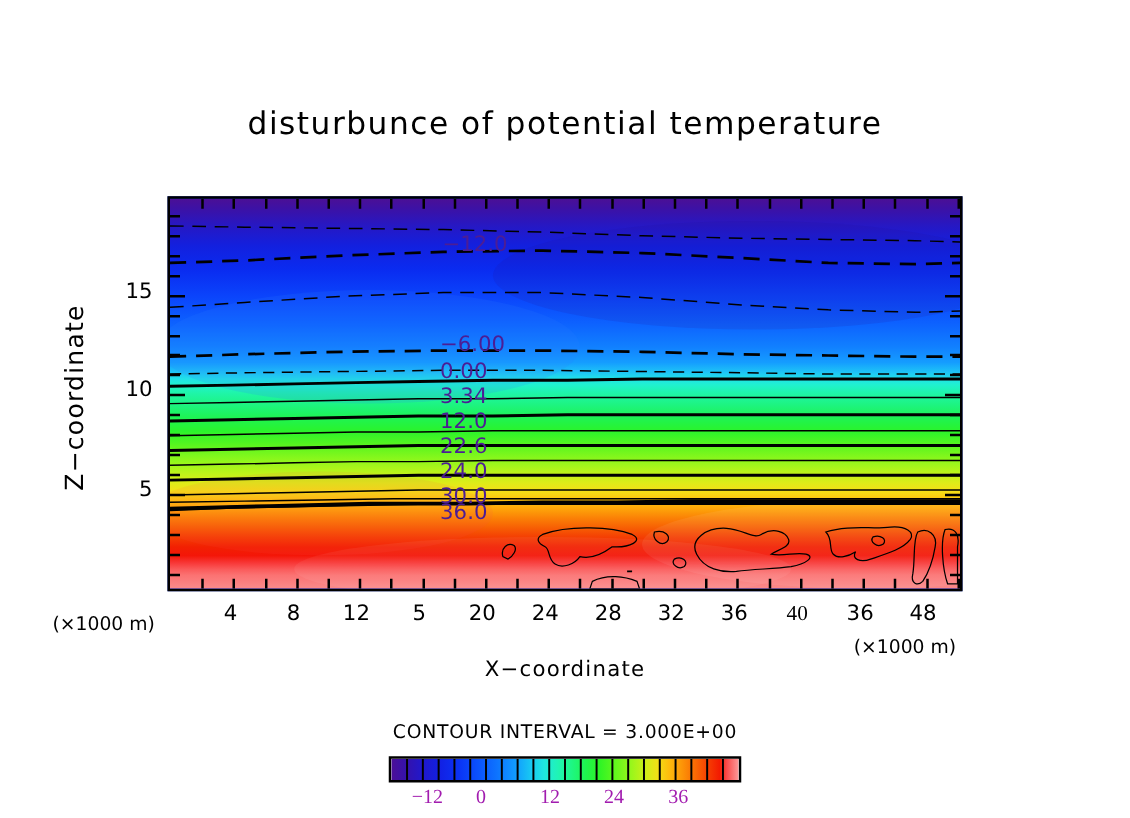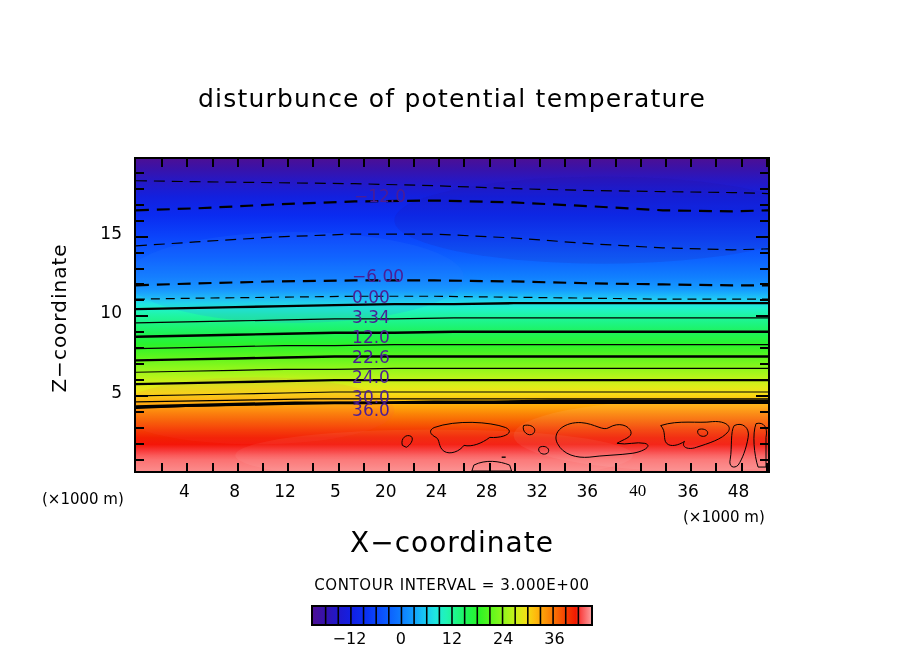--- a/index.html
+++ b/index.html
@@ -83,21 +83,21 @@
     text-align: right;
     width: 40px;
     white-space: nowrap;
   }
   #xaxis-title {
     position: absolute;
     left: 0;
     top: 526px;
     width: 904px;
     text-align: center;
-    font-size: 28px;
+    font-size: 17px;
     letter-spacing: 1px;
     color: #000;
     white-space: nowrap;
   }
   #yaxis-title {
     position: absolute;
     left: -36px;
     top: 306px;
     width: 190px;
     text-align: center;
@@ -144,25 +144,26 @@
     width: 282px;
     height: 21px;
     border: 2px solid #000;
     box-sizing: border-box;
     overflow: hidden;
   }
   #colorbar-svg { display: block; width: 100%; height: 100%; }
   .cbar-label {
     position: absolute;
     font-size: 16px;
-    color: #000000;
-    text-align: center;
+    color: #a21caf;
+    text-align: left;
     width: 40px;
     margin-left: -20px;
     white-space: nowrap;
+    font-family: Liberation Serif, serif;
   }
 
   
   .clabel {
     position: absolute;
     font-size: 17px;
     color: #4c1d95;
     white-space: nowrap;
     transform: translate(-50%, -50%);
     letter-spacing: 0px;

